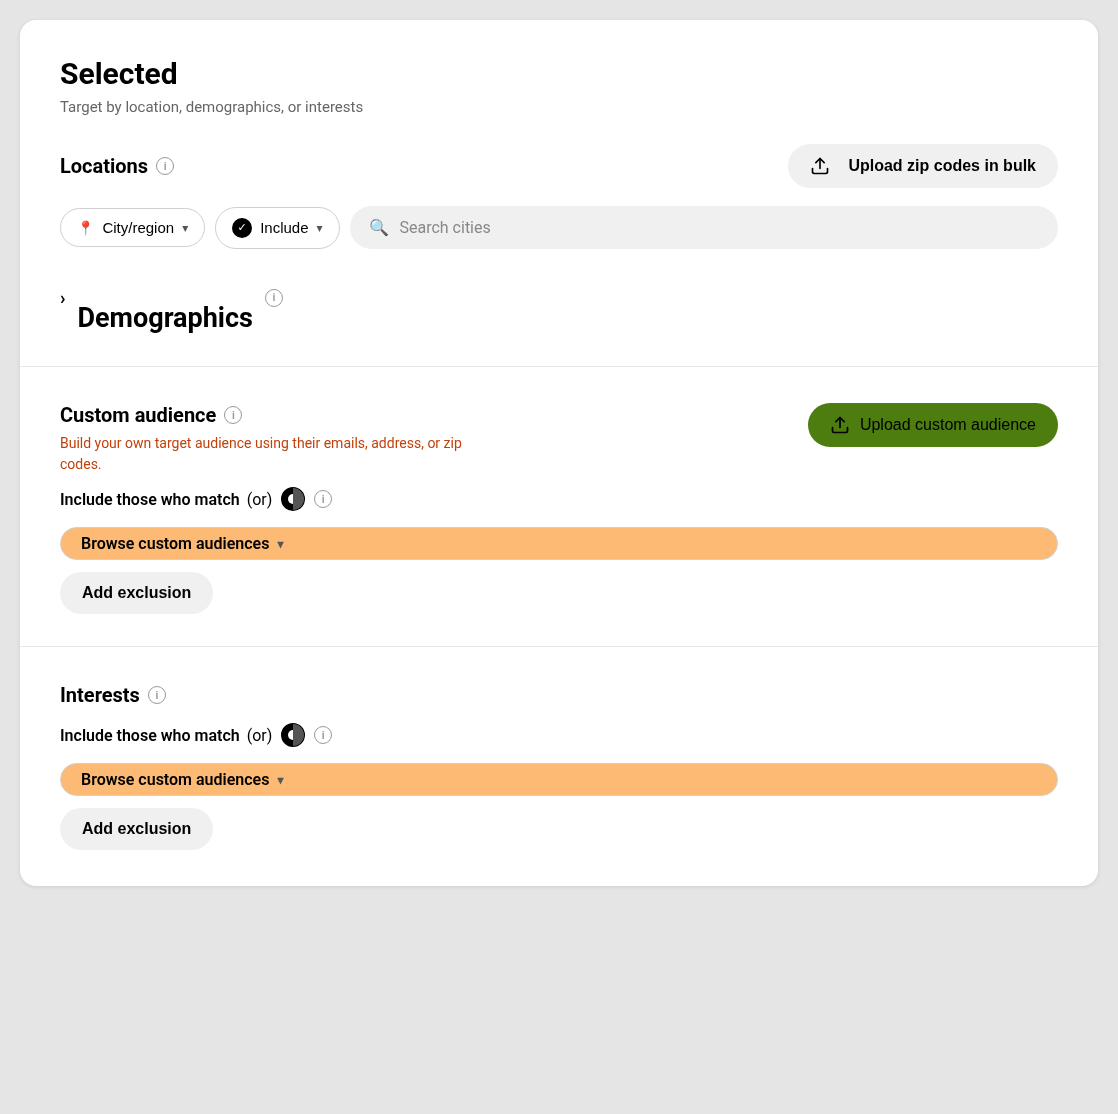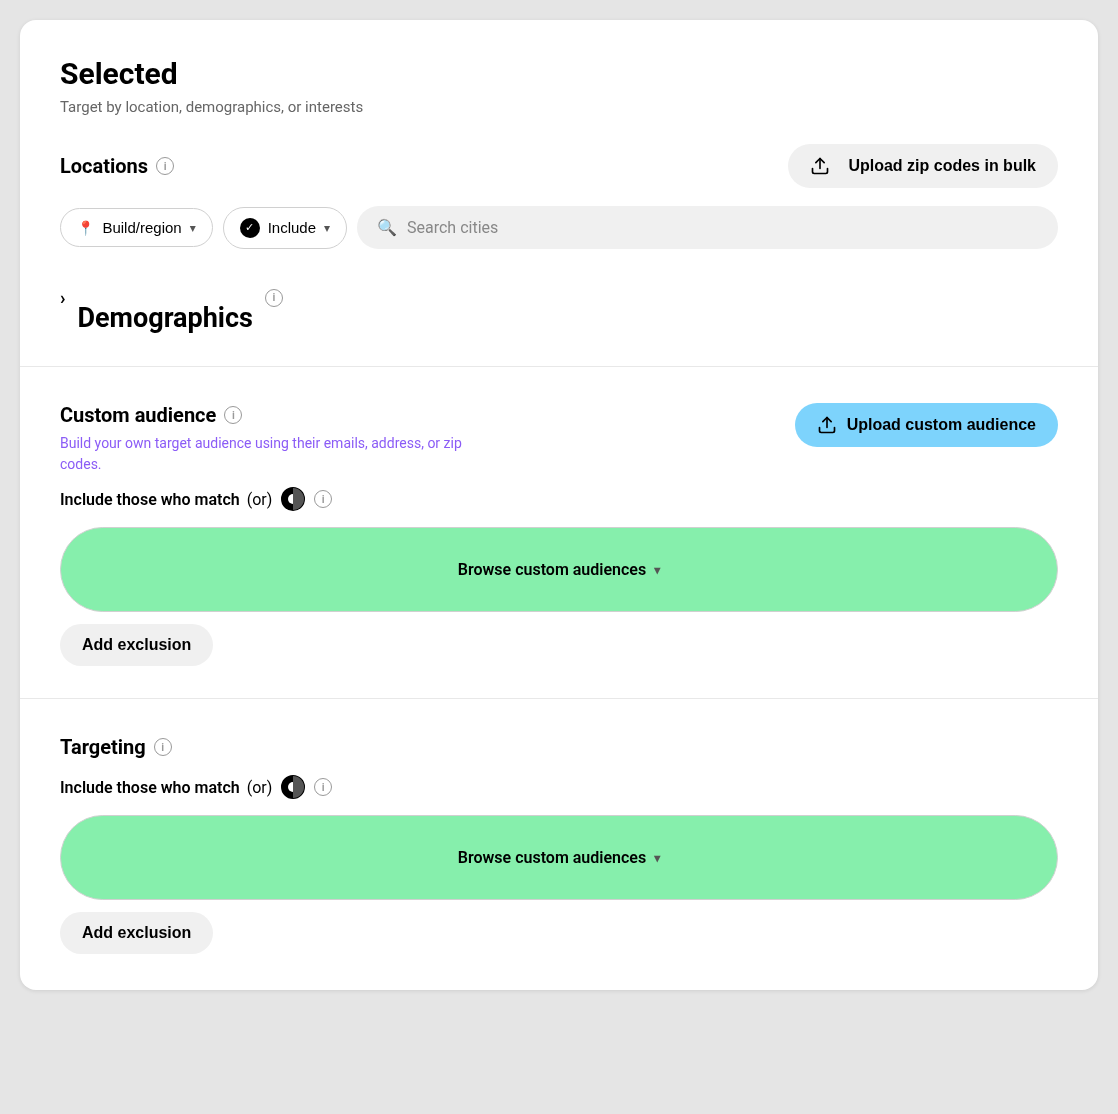--- a/index.html
+++ b/index.html
@@ -222,35 +222,35 @@
       font-weight: 700;
       color: #000;
       display: flex;
       align-items: center;
       gap: 8px;
       margin-bottom: 6px;
     }
 
     .section-desc {
       font-size: 14px;
-      color: #8b5cf6;
+      color: #c2410c;
       max-width: 420px;
       line-height: 1.5;
     }
 
     .upload-custom-btn {
       display: flex;
       align-items: center;
       gap: 10px;
-      background: #7dd3fc;
+      background: #4d7c0f;
       border: none;
       border-radius: 999px;
       padding: 12px 22px;
       font-size: 16px;
-      font-weight: 700;
+      font-weight: 400;
       color: #000;
       cursor: pointer;
       white-space: nowrap;
     }
 
     .include-match-row {
       display: flex;
       align-items: center;
       gap: 7px;
       margin-bottom: 14px;
@@ -269,27 +269,27 @@
     }
 
     .half-circle-icon {
       width: 28px;
       height: 28px;
     }
 
     .browse-btn-container {
       border: 1.5px solid #d0d0d0;
       border-radius: 999px;
-      padding: 32px 20px;
-      display: flex;
-      align-items: center;
-      justify-content: center;
+      padding: 6px 20px;
+      display: flex;
+      align-items: center;
+      justify-content: flex-start;
       margin-bottom: 12px;
       cursor: pointer;
-      background: #86efac;
+      background: #fdba74;
     }
 
     .browse-btn-label {
       display: flex;
       align-items: center;
       gap: 8px;
       font-size: 16px;
       font-weight: 600;
       color: #000;
     }
@@ -345,21 +345,21 @@
           <polyline points="17 8 12 3 7 8"></polyline>
           <line x1="12" y1="3" x2="12" y2="15"></line>
         </svg>
         <span>Upload zip codes in bulk</span>
       </button>
     </div>
 
     <div class="location-controls">
       <button class="dropdown-btn">
         <span class="pin-icon">📍</span>
-        <span>Build/region</span>
+        <span>City/region</span>
         <span class="chevron-icon">▾</span>
       </button>
       <button class="include-btn">
         <span class="check-circle">✓</span>
         <span>Include</span>
         <span class="chevron-icon">▾</span>
       </button>
       <div class="search-box">
         <span class="search-icon">🔍</span>
         <span class="search-placeholder">Search cities</span>
@@ -415,21 +415,21 @@
       </div>
     </div>
 
     <button class="add-exclusion-btn">
       <span>Add exclusion</span>
     </button>
   </div>
 
   <div class="section-interests">
     <div class="interests-title-row">
-      <span class="interests-title">Targeting</span>
+      <span class="interests-title">Interests</span>
       <span class="info-icon">i</span>
     </div>
 
     <div class="include-match-row">
       <span class="include-match-text">Include those who match</span>
       <span class="or-text">(or)</span>
       <svg class="half-circle-icon" viewBox="0 0 28 28">
         <circle cx="14" cy="14" r="11" fill="#000" clip-path="url(#left-half2)"></circle>
         <clipPath id="left-half2">
           <rect x="0" y="0" width="14" height="28"></rect>

